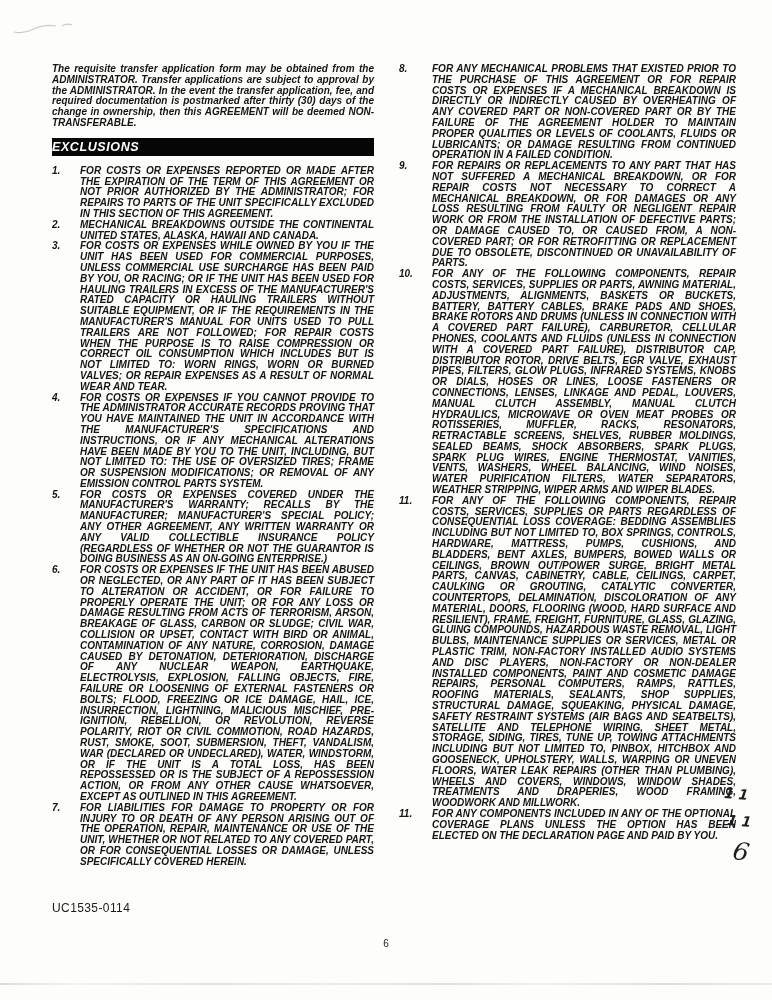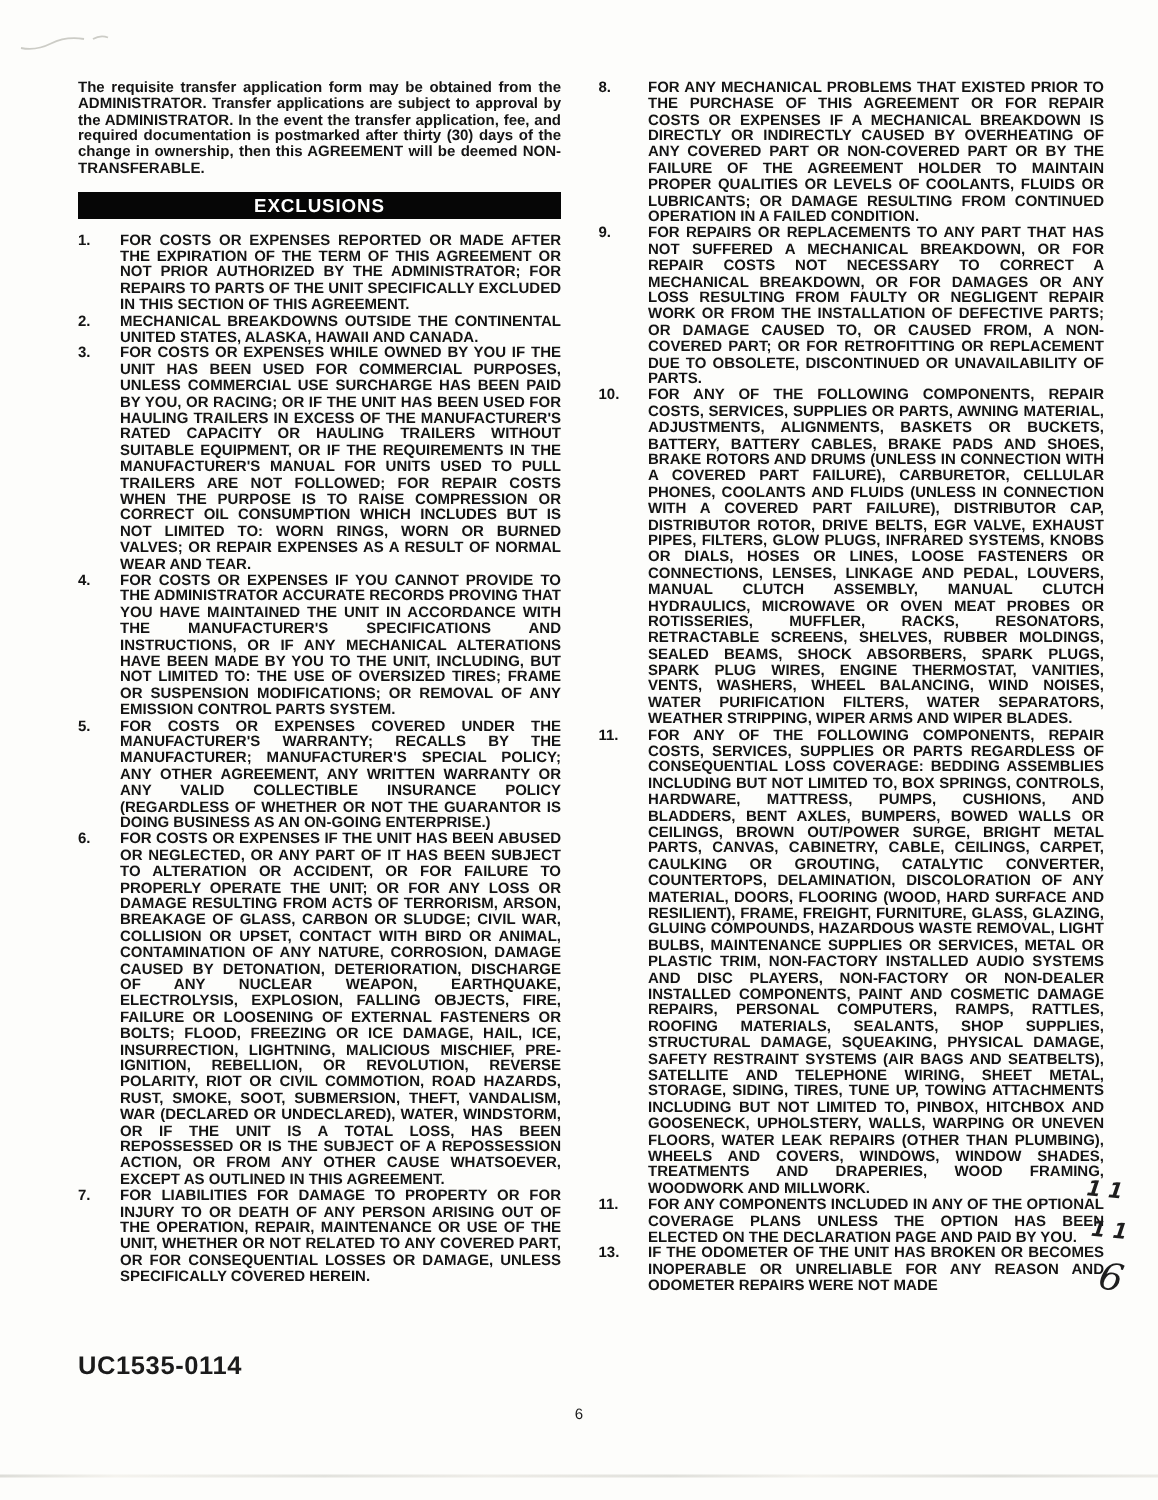--- a/index.html
+++ b/index.html
@@ -12,36 +12,36 @@
     width: 772px;
     height: 1000px;
     background: #fdfdfb;
     overflow: hidden;
     font-family: "Liberation Sans", sans-serif;
     font-weight: 700;
     color: #141414;
   }
   .col {
     position: absolute;
-    top: 54px;
+    top: 64px;
     font-size: 10px;
     line-height: 10.8px;
     letter-spacing: 0;
+    font-style: italic;
   }
   .col-left  { left: 52px;  width: 322px; }
   .col-right { left: 399px; width: 337px; }
 
   .intro {
     margin: 0 0 9px 0;
     text-align: justify;
   }
   .section-bar {
     background: #060606;
     color: #ffffff;
-    text-align: center;
     font-size: 12.5px;
     line-height: 18px;
     height: 18px;
     letter-spacing: 0.6px;
     margin: 0 0 10px 0;
   }
   .lead {
     margin: 0;
     text-align: justify;
   }
@@ -56,22 +56,22 @@
   .col-right .item .num { flex: 0 0 33px; }
   .item .txt {
     flex: 1 1 auto;
     text-align: justify;
   }
 
   .footer-code {
     position: absolute;
     left: 52px;
     top: 901px;
-    font-weight: 700;
-    font-size: 17px;
+    font-weight: 400;
+    font-size: 12px;
     letter-spacing: 0.4px;
     color: #1b1b1b;
   }
   .page-number {
     position: absolute;
     left: 0;
     top: 938px;
     width: 772px;
     text-align: center;
     font-weight: 400;
@@ -179,24 +179,20 @@
       <span class="txt">FOR ANY OF THE FOLLOWING COMPONENTS, REPAIR COSTS, SERVICES, SUPPLIES OR PARTS, AWNING MATERIAL, ADJUSTMENTS, ALIGNMENTS, BASKETS OR BUCKETS, BATTERY, BATTERY CABLES, BRAKE PADS AND SHOES, BRAKE ROTORS AND DRUMS (UNLESS IN CONNECTION WITH A COVERED PART FAILURE), CARBURETOR, CELLULAR PHONES, COOLANTS AND FLUIDS (UNLESS IN CONNECTION WITH A COVERED PART FAILURE), DISTRIBUTOR CAP, DISTRIBUTOR ROTOR, DRIVE BELTS, EGR VALVE, EXHAUST PIPES, FILTERS, GLOW PLUGS, INFRARED SYSTEMS, KNOBS OR DIALS, HOSES OR LINES, LOOSE FASTENERS OR CONNECTIONS, LENSES, LINKAGE AND PEDAL, LOUVERS, MANUAL CLUTCH ASSEMBLY, MANUAL CLUTCH HYDRAULICS, MICROWAVE OR OVEN MEAT PROBES OR ROTISSERIES, MUFFLER, RACKS, RESONATORS, RETRACTABLE SCREENS, SHELVES, RUBBER MOLDINGS, SEALED BEAMS, SHOCK ABSORBERS, SPARK PLUGS, SPARK PLUG WIRES, ENGINE THERMOSTAT, VANITIES, VENTS, WASHERS, WHEEL BALANCING, WIND NOISES, WATER PURIFICATION FILTERS, WATER SEPARATORS, WEATHER STRIPPING, WIPER ARMS AND WIPER BLADES.</span>
     </div>
     <div class="item">
       <span class="num">11.</span>
       <span class="txt">FOR ANY OF THE FOLLOWING COMPONENTS, REPAIR COSTS, SERVICES, SUPPLIES OR PARTS REGARDLESS OF CONSEQUENTIAL LOSS COVERAGE: BEDDING ASSEMBLIES INCLUDING BUT NOT LIMITED TO, BOX SPRINGS, CONTROLS, HARDWARE, MATTRESS, PUMPS, CUSHIONS, AND BLADDERS, BENT AXLES, BUMPERS, BOWED WALLS OR CEILINGS, BROWN OUT/POWER SURGE, BRIGHT METAL PARTS, CANVAS, CABINETRY, CABLE, CEILINGS, CARPET, CAULKING OR GROUTING, CATALYTIC CONVERTER, COUNTERTOPS, DELAMINATION, DISCOLORATION OF ANY MATERIAL, DOORS, FLOORING (WOOD, HARD SURFACE AND RESILIENT), FRAME, FREIGHT, FURNITURE, GLASS, GLAZING, GLUING COMPOUNDS, HAZARDOUS WASTE REMOVAL, LIGHT BULBS, MAINTENANCE SUPPLIES OR SERVICES, METAL OR PLASTIC TRIM, NON-FACTORY INSTALLED AUDIO SYSTEMS AND DISC PLAYERS, NON-FACTORY OR NON-DEALER INSTALLED COMPONENTS, PAINT AND COSMETIC DAMAGE REPAIRS, PERSONAL COMPUTERS, RAMPS, RATTLES, ROOFING MATERIALS, SEALANTS, SHOP SUPPLIES, STRUCTURAL DAMAGE, SQUEAKING, PHYSICAL DAMAGE, SAFETY RESTRAINT SYSTEMS (AIR BAGS AND SEATBELTS), SATELLITE AND TELEPHONE WIRING, SHEET METAL, STORAGE, SIDING, TIRES, TUNE UP, TOWING ATTACHMENTS INCLUDING BUT NOT LIMITED TO, PINBOX, HITCHBOX AND GOOSENECK, UPHOLSTERY, WALLS, WARPING OR UNEVEN FLOORS, WATER LEAK REPAIRS (OTHER THAN PLUMBING), WHEELS AND COVERS, WINDOWS, WINDOW SHADES, TREATMENTS AND DRAPERIES, WOOD FRAMING, WOODWORK AND MILLWORK.</span>
     </div>
     <div class="item">
       <span class="num">11.</span>
       <span class="txt">FOR ANY COMPONENTS INCLUDED IN ANY OF THE OPTIONAL COVERAGE PLANS UNLESS THE OPTION HAS BEEN ELECTED ON THE DECLARATION PAGE AND PAID BY YOU.</span>
     </div>
-    <div class="item">
-      <span class="num">13.</span>
-      <span class="txt">IF THE ODOMETER OF THE UNIT HAS BROKEN OR BECOMES INOPERABLE OR UNRELIABLE FOR ANY REASON AND ODOMETER REPAIRS WERE NOT MADE</span>
-    </div>
   </div>
 
   <div class="footer-code">UC1535-0114</div>
   <div class="page-number">6</div>
 
   <span id="tick1" class="mark mark-tick">11</span>
   <span id="tick2" class="mark mark-tick">11</span>
   <span id="digit6" class="mark mark-digit">6</span>
 
   <div class="bottom-edge"></div>

